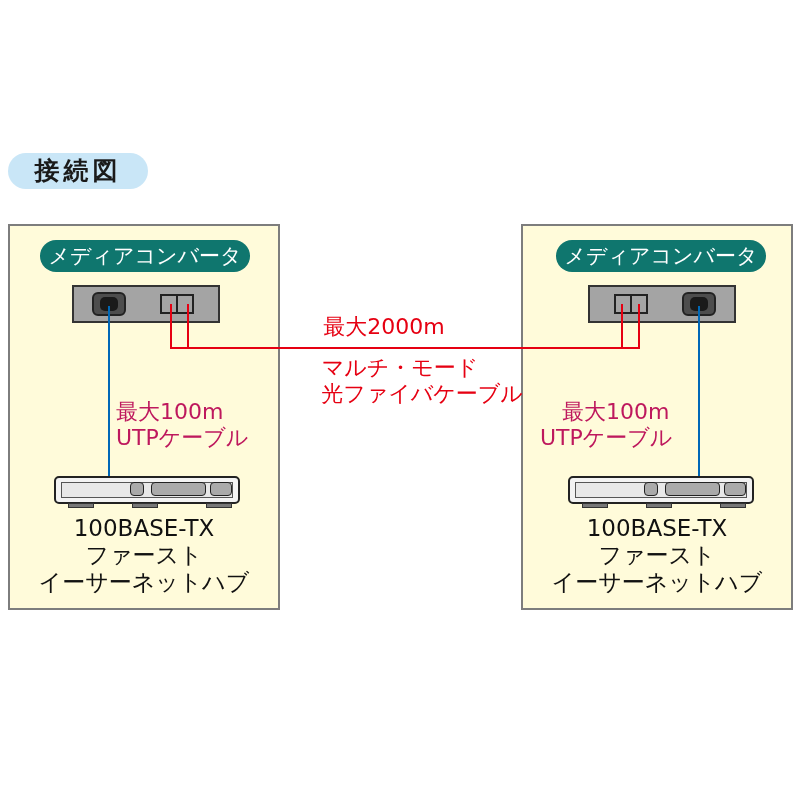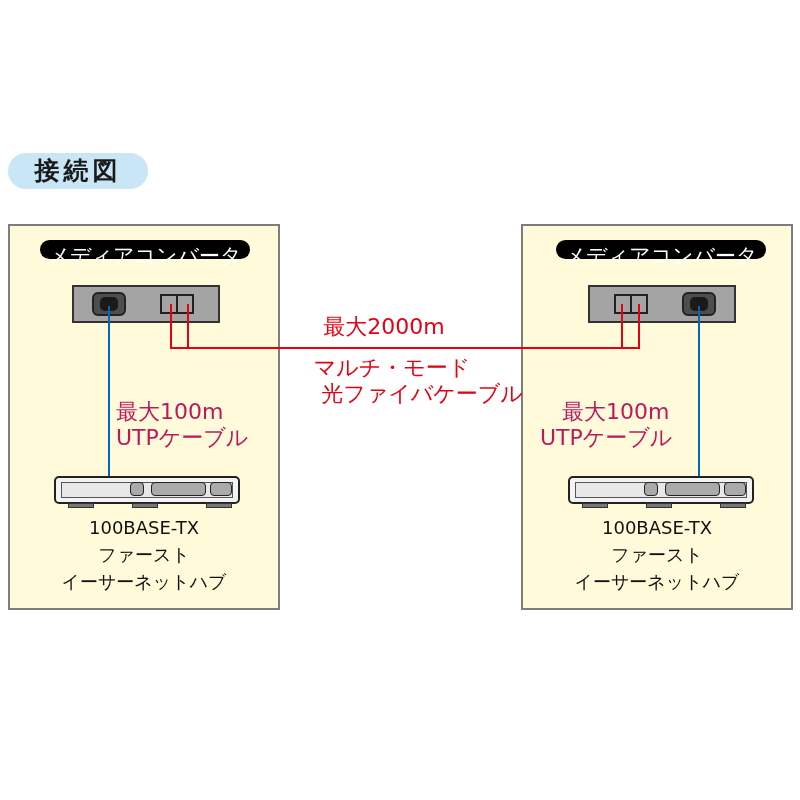--- a/index.html
+++ b/index.html
@@ -1,31 +1,31 @@
 <!DOCTYPE html>
 <html><head>
 <meta charset="utf-8">
 <style>
   html,body{margin:0;padding:0;background:#fff;}
   body{width:800px;height:800px;position:relative;overflow:hidden;font-family:"DejaVu Sans","Liberation Sans",sans-serif;}
   .abs{position:absolute;}
   .title-pill{left:8px;top:153px;width:140px;height:36px;background:#c9e6f7;border-radius:18px;color:#1a1a1a;font-size:25px;font-weight:bold;line-height:36px;text-align:center;letter-spacing:4px;}
   .panel{top:224px;width:272px;height:386px;background:#fffbda;border:2px solid #7d7d7d;box-sizing:border-box;}
-  .pill-red{height:19px;background:#000000;border-radius:16px;color:#fff;font-size:21px;line-height:32px;text-align:center;white-space:nowrap;}
+  .pill-red{height:32px;background:#0f766e;border-radius:16px;color:#fff;font-size:21px;line-height:32px;text-align:center;white-space:nowrap;}
   .conv{height:38px;background:#a4a4a4;border:2px solid #333;box-sizing:border-box;}
   .rj{width:34px;height:24px;background:#4d4d4d;border:2px solid #222;border-radius:6px;box-sizing:border-box;}
   .rj::after{content:"";position:absolute;left:6px;top:3px;width:18px;height:14px;background:#1a1a1a;border-radius:5px;}
   .fib{width:34px;height:20px;border:2px solid #222;box-sizing:border-box;background:#a4a4a4;}
   .fib::after{content:"";position:absolute;left:14px;top:-2px;width:2px;height:20px;background:#222;}
   .hub{width:186px;height:28px;background:#f3f3f3;border:2px solid #222;border-radius:5px;box-sizing:border-box;}
   .hub-inner{position:absolute;left:5px;top:4px;right:5px;bottom:4px;background:#e8e8e8;border:1px solid #555;}
   .foot{width:26px;height:5px;background:#777;border:1px solid #333;box-sizing:border-box;}
   .led{height:14px;background:#aaa;border:1.5px solid #222;border-radius:4px;box-sizing:border-box;}
   .blue-text{color:#be185d;font-size:22px;line-height:24px;white-space:nowrap;}
-  .black-text{color:#111;font-size:18px;line-height:26px;text-align:center;white-space:nowrap;}
+  .black-text{color:#111;font-size:23px;line-height:26px;text-align:center;white-space:nowrap;}
   .red-text{color:#e60012;font-size:22px;line-height:24px;text-align:center;white-space:nowrap;}
   .vline{width:2px;}
   .hline{height:2px;}
 </style>
 </head>
 <body>
 
 <div class="abs title-pill">接続図</div>
 
 <div class="abs panel" style="left:8px;"></div>
@@ -72,14 +72,14 @@
 <div class="abs led" style="left:724px;top:482px;width:22px;"></div>
 <div class="abs foot" style="left:582px;top:503px;"></div>
 <div class="abs foot" style="left:646px;top:503px;"></div>
 <div class="abs foot" style="left:720px;top:503px;"></div>
 <div class="abs black-text" style="left:521px;width:272px;top:515px;">100BASE-TX</div>
 <div class="abs black-text" style="left:521px;width:272px;top:542px;">ファースト</div>
 <div class="abs black-text" style="left:521px;width:272px;top:569px;">イーサーネットハブ</div>
 
 <div class="abs hline" style="left:170px;top:347px;width:470px;background:#e60012;"></div>
 <div class="abs red-text" style="left:280px;width:208px;top:315px;">最大2000m</div>
-<div class="abs red-text" style="left:272px;width:240px;top:356px;">マルチ・モード</div>
+<div class="abs red-text" style="left:280px;width:240px;top:356px;">マルチ・モード</div>
 <div class="abs red-text" style="left:280px;width:284px;top:382px;">光ファイバケーブル</div>
 
 </body></html>

